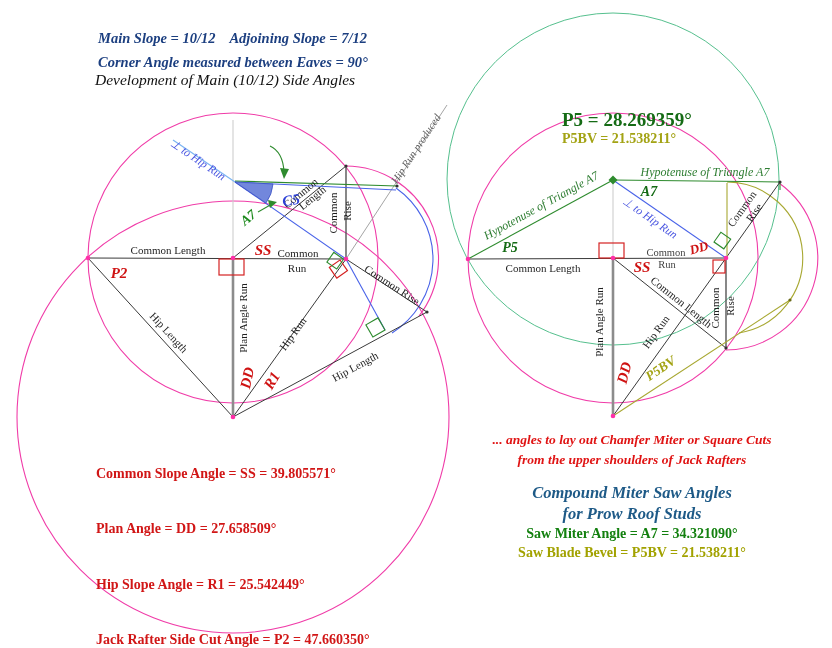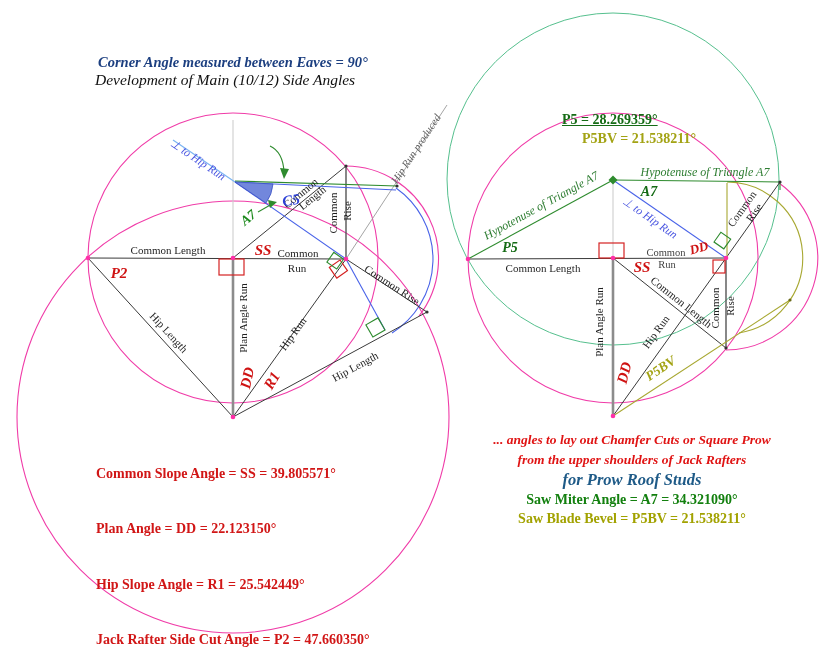--- a/index.html
+++ b/index.html
@@ -4,21 +4,21 @@
 <style>
   html,body{margin:0;padding:0;background:#fff;}
   .canvas{position:relative;width:832px;height:648px;background:#ffffff;overflow:hidden;
           font-family:"Liberation Serif",serif;}
   .canvas svg{position:absolute;left:0;top:0;}
   .txt{position:absolute;white-space:pre;}
   .hdr-blue{color:#1c3f80;font-weight:bold;font-style:italic;font-size:14.5px;}
   .hdr-black{color:#101010;font-weight:normal;font-style:italic;font-size:15.5px;}
   .res{font-weight:bold;font-size:14px;line-height:19.3px;}
   .c-red{color:#d11616;font-family:Liberation Serif, serif;}
-  .p5v{color:#156b15;font-weight:bold;font-size:14px;line-height:19px;text-decoration:underline;}
+  .p5v{color:#156b15;font-weight:bold;font-size:19px;line-height:19px;}
   .p5bvv{color:#a3a314;font-weight:bold;font-size:14px;line-height:19px;}
   .rblock{position:absolute;left:437px;top:430px;width:390px;text-align:center;}
   .note{color:#e01414;font-weight:bold;font-style:italic;font-size:13.5px;line-height:19.5px;}
   .cm-title{color:#1e5a87;font-weight:bold;font-style:italic;font-size:16.5px;line-height:21px;}
   .saw-green{color:#13800f;font-weight:bold;font-size:14px;line-height:19px;}
   .saw-olive{color:#a2a200;font-weight:bold;font-size:14px;line-height:19px;}
   
   .mag{stroke:#f03ca8;fill:none;stroke-width:1.1;}
   .teal{stroke:#56c08e;fill:none;stroke-width:1;}
   .blk{stroke:#3a3a3a;fill:none;stroke-width:1;}
@@ -186,36 +186,38 @@
       <text class="em-red" transform="translate(629,374) rotate(-75)" text-anchor="middle">DD</text>
       <text class="dlbl" transform="translate(659,334) rotate(-54.4)" text-anchor="middle">Hip Run</text>
       <text class="em-olive" transform="translate(663,372) rotate(-34)" text-anchor="middle">P5BV</text>
       <text class="dlbl" transform="translate(679,305) rotate(38.5)" text-anchor="middle">Common Length</text>
       <text class="dlbl" transform="translate(719,308) rotate(-90)" text-anchor="middle">Common</text>
       <text class="dlbl" transform="translate(734,306) rotate(-90)" text-anchor="middle">Rise</text>
     </g>
   </g>
 </svg>
 
+  <div class="txt hdr-blue" style="left:98px;top:30px;">Main Slope = 10/12    Adjoining Slope = 7/12</div>
   <div class="txt hdr-blue" style="left:98px;top:54px;">Corner Angle measured between Eaves = 90°</div>
   <div class="txt hdr-black" style="left:95px;top:71px;">Development of Main (10/12) Side Angles</div>
 
   <div class="txt p5v" style="left:562px;top:110px;">P5 = 28.269359°</div>
-  <div class="txt p5bvv" style="left:582px;top:129px;">P5BV = 21.538211°</div>
+  <div class="txt p5bvv" style="left:562px;top:129px;">P5BV = 21.538211°</div>
 
   <div class="txt" style="left:96px;top:428px;">
     <div class="res c-red">Common Slope Angle = SS = 39.805571°</div>
-    <div class="res c-red">Plan Angle = DD = 22.123150°</div>
+    <div class="res c-red">Plan Angle = DD = 27.658509°</div>
     <div class="res c-red">Hip Slope Angle = R1 = 25.542449°</div>
     <div class="res c-red">Jack Rafter Side Cut Angle = P2 = 47.660350°</div>
     
     
   </div>
 
   <div class="rblock">
-    <div class="note">... angles to lay out Chamfer Cuts or Square Prow</div>
+    <div class="note">... angles to lay out Chamfer Miter or Square Cuts</div>
     <div class="note">from the upper shoulders of Jack Rafters</div>
+    <div class="cm-title" style="margin-top:13px;">Compound Miter Saw Angles</div>
     <div class="cm-title">for Prow Roof Studs</div>
     <div class="saw-green" style="margin-top:0;">Saw Miter Angle = A7 = 34.321090°</div>
     <div class="saw-olive">Saw Blade Bevel = P5BV = 21.538211°</div>
   </div>
 
 </div>
 
 </body></html>

